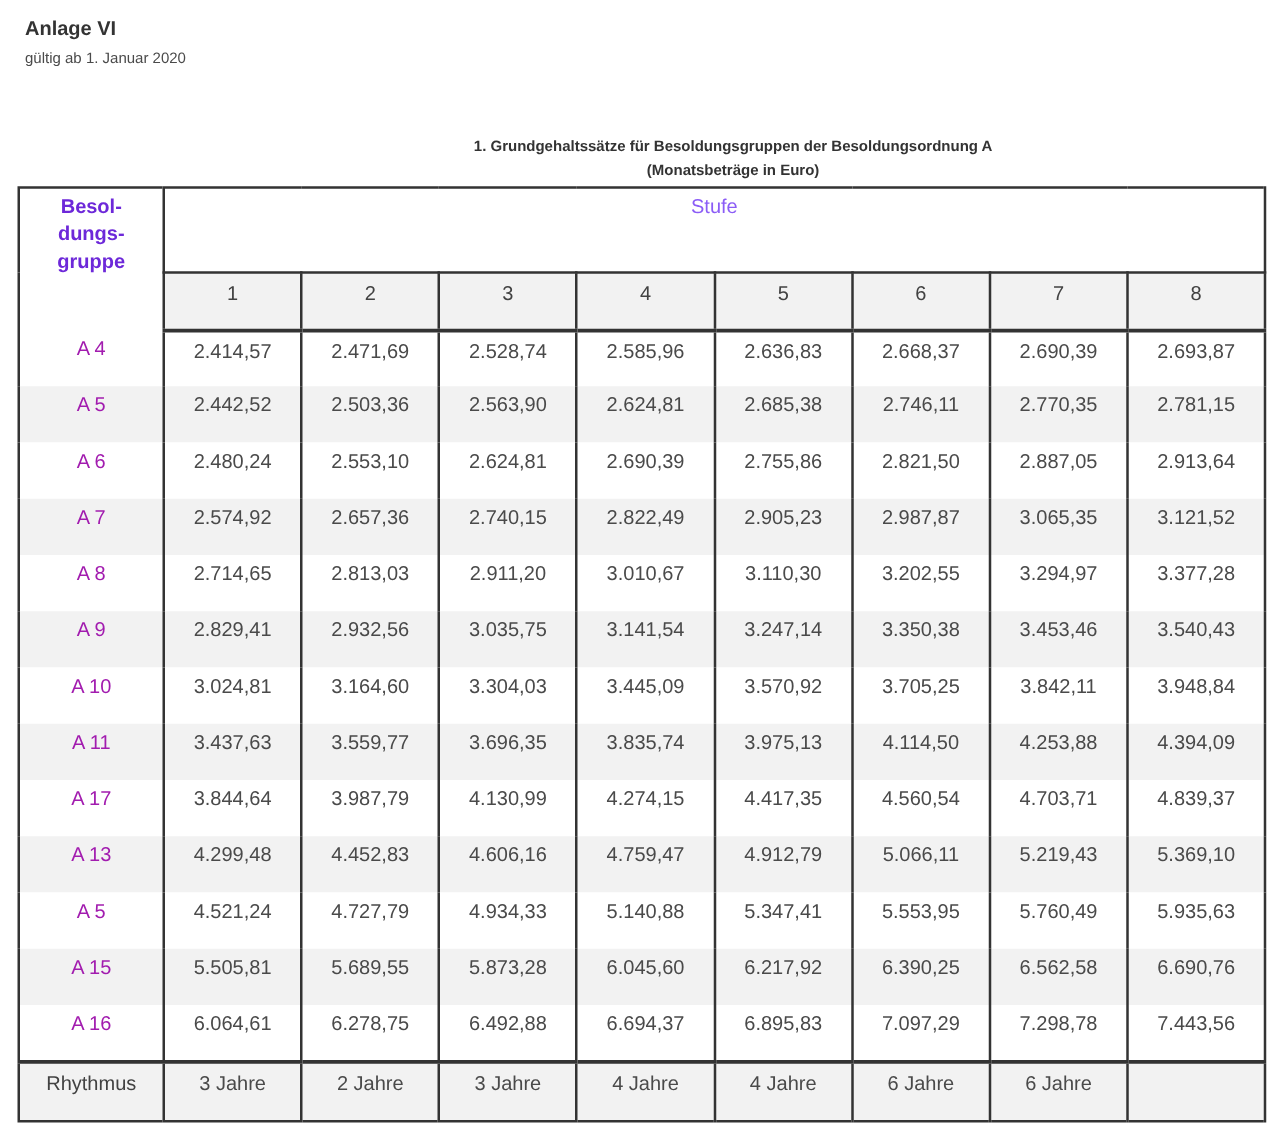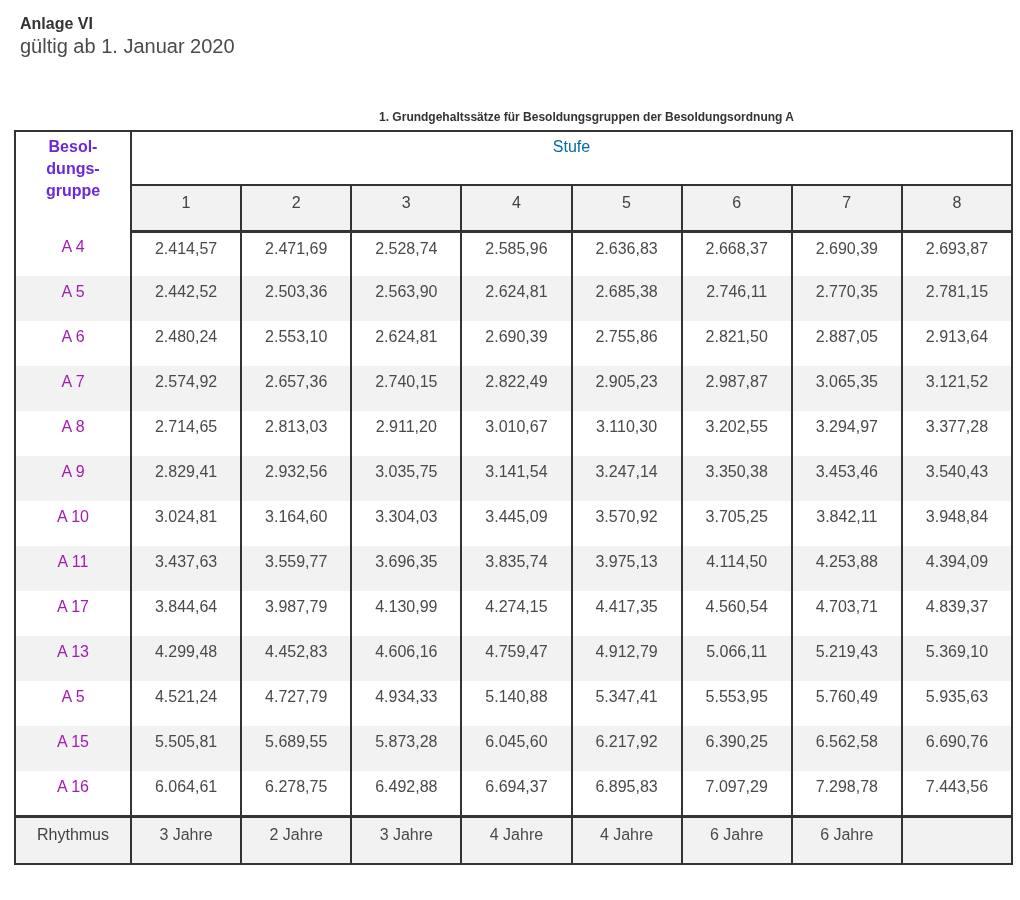--- a/index.html
+++ b/index.html
@@ -10,21 +10,21 @@
     color: #3d3d3d;
     overflow: hidden;
   }
   .page { padding: 13px 7px 0 14px; }
 
   .doc-header { margin-left: 6px; }
   .annex {
     font-size: 16px; font-weight: bold; color: #333333; line-height: 22px;
   }
   .valid-from {
-    font-size: 20px; color: #4a4a4a; line-height: 22px;
+    font-size: 12px; color: #4a4a4a; line-height: 22px;
   }
 
   .table-title {
     margin-top: 51px;
     margin-left: 146px;
     width: 853px;
     text-align: center;
     font-size: 12px;
     font-weight: bold;
     color: #333333;
@@ -53,24 +53,24 @@
   
   th.group-head {
     padding-top: 4px;
     line-height: 22px;
     color: #6d28d9;
     height: 100px;
     font-weight: bold;
   }
   th.group-head span { display: block; }
   th.stufe-head {
-    height: 53px;
+    height: 68px;
     padding-top: 6px;
     border-bottom: 2px solid #333333;
-    color: #0369a1;
+    color: #8b5cf6;
     background: #ffffff;
   }
   tr.num-row th {
     height: 46px;
     padding-top: 8px;
     background: #f2f2f2;
     border-bottom: 3px solid #333333;
     color: #424242;
   }
 
@@ -93,20 +93,21 @@
 
 <div class="page">
 
   <div class="doc-header">
     <div class="annex">Anlage VI</div>
     <div class="valid-from">gültig ab 1. Januar 2020</div>
   </div>
 
   <div class="table-title">
     <div>1. Grundgehaltssätze für Besoldungsgruppen der Besoldungsordnung A</div>
+    <div>(Monatsbeträge in Euro)</div>
   </div>
 
   <table class="salary">
     <colgroup>
       <col class="group-col">
       <col>
         <col>
         <col>
         <col>
         <col>

